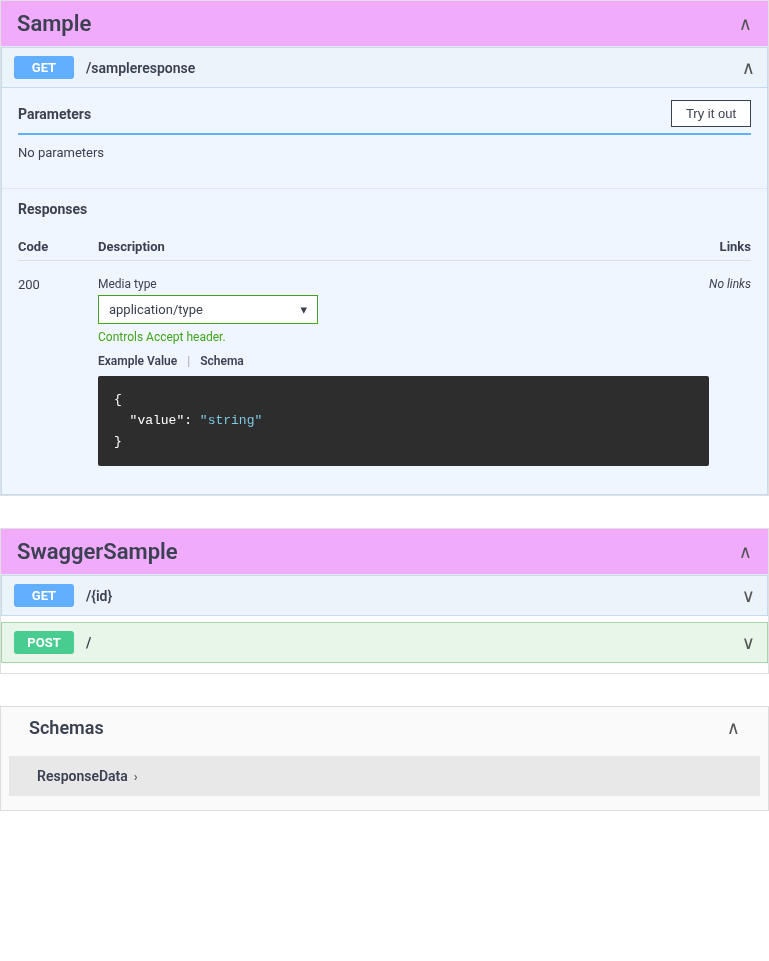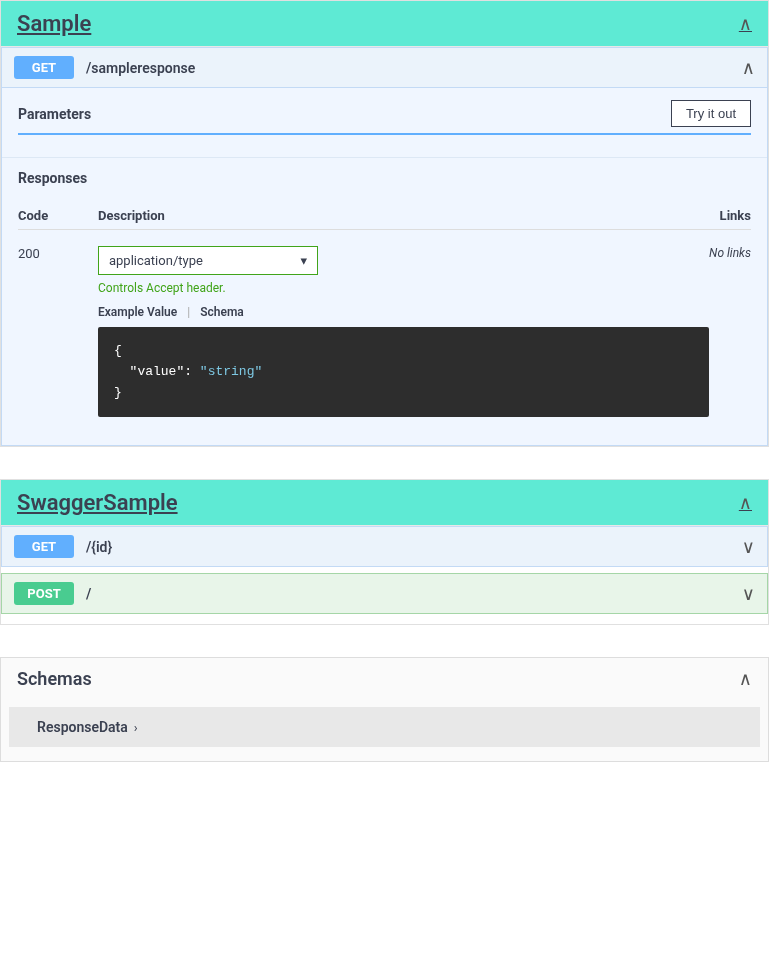--- a/index.html
+++ b/index.html
@@ -14,23 +14,22 @@
     .page-wrapper {
       padding: 0;
     }
 
     
     .section-header {
       display: flex;
       justify-content: space-between;
       align-items: center;
       padding: 10px 16px;
-      background: #5eead4;
+      background: #f0abfc;
       border-bottom: 1px solid #e8e8e8;
-      text-decoration: underline;
     }
     .section-title {
       font-size: 22px;
       font-weight: 600;
       color: #3b4151;
     }
     .collapse-icon {
       font-size: 18px;
       color: #555;
       cursor: pointer;
@@ -223,21 +222,21 @@
     
     .schemas-section {
       margin-top: 16px;
       border: 1px solid #ddd;
       background: #fafafa;
     }
     .schemas-header {
       display: flex;
       justify-content: space-between;
       align-items: center;
-      padding: 10px 16px;
+      padding: 10px 28px;
       background: #fafafa;
     }
     .schemas-title {
       font-size: 18px;
       font-weight: 600;
       color: #3b4151;
     }
     .schema-item {
       background: #e8e8e8;
       padding: 12px 16px;
@@ -289,35 +288,37 @@
       <span class="endpoint-chevron">∧</span>
     </div>
 
     <div class="endpoint-content">
 
       <div class="params-section">
         <div class="params-header">
           <span class="params-title">Parameters</span>
           <button class="try-it-btn">Try it out</button>
         </div>
+        <div class="no-params">No parameters</div>
       </div>
 
       <div class="responses-section">
         <div class="responses-title">Responses</div>
 
         <div class="response-table-header">
           <span class="col-code">Code</span>
           <span class="col-desc">Description</span>
           <span class="col-links">Links</span>
         </div>
 
         <div class="response-row">
           <span class="response-code">200</span>
           <div class="response-desc">
 
+            <div class="media-type-label">Media type</div>
 
             <div class="media-type-select">
               <span>application/type</span>
               <span>▾</span>
             </div>
 
             <div class="controls-text">
               <span>Controls Accept header.</span>
             </div>
 

